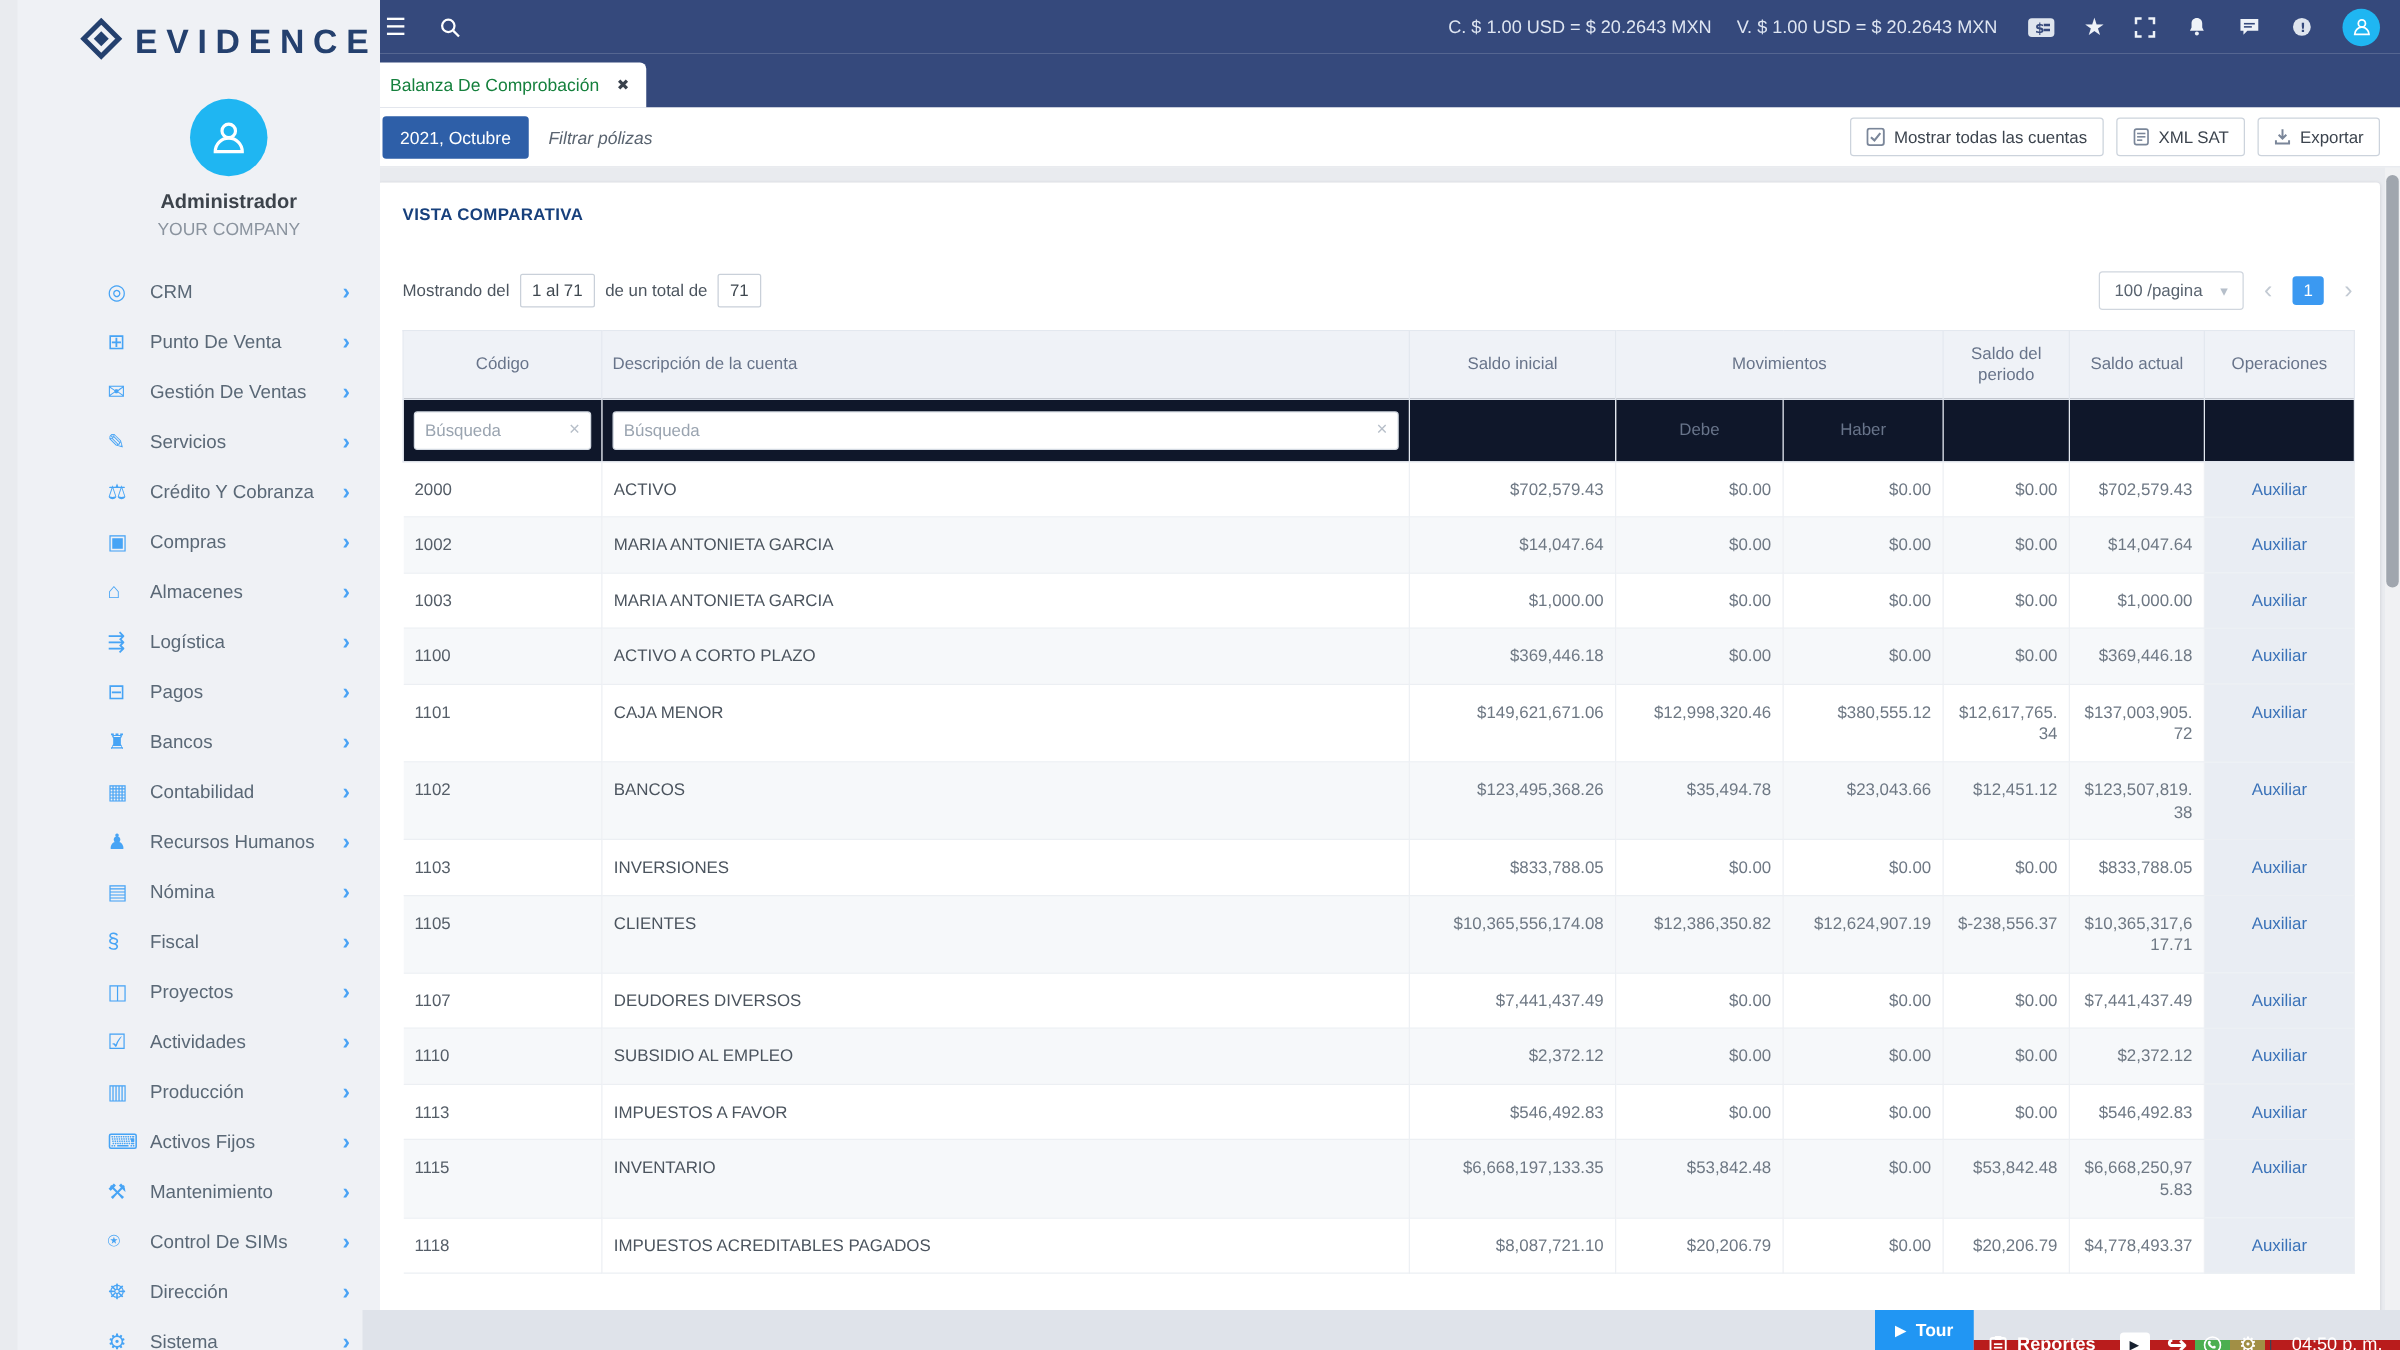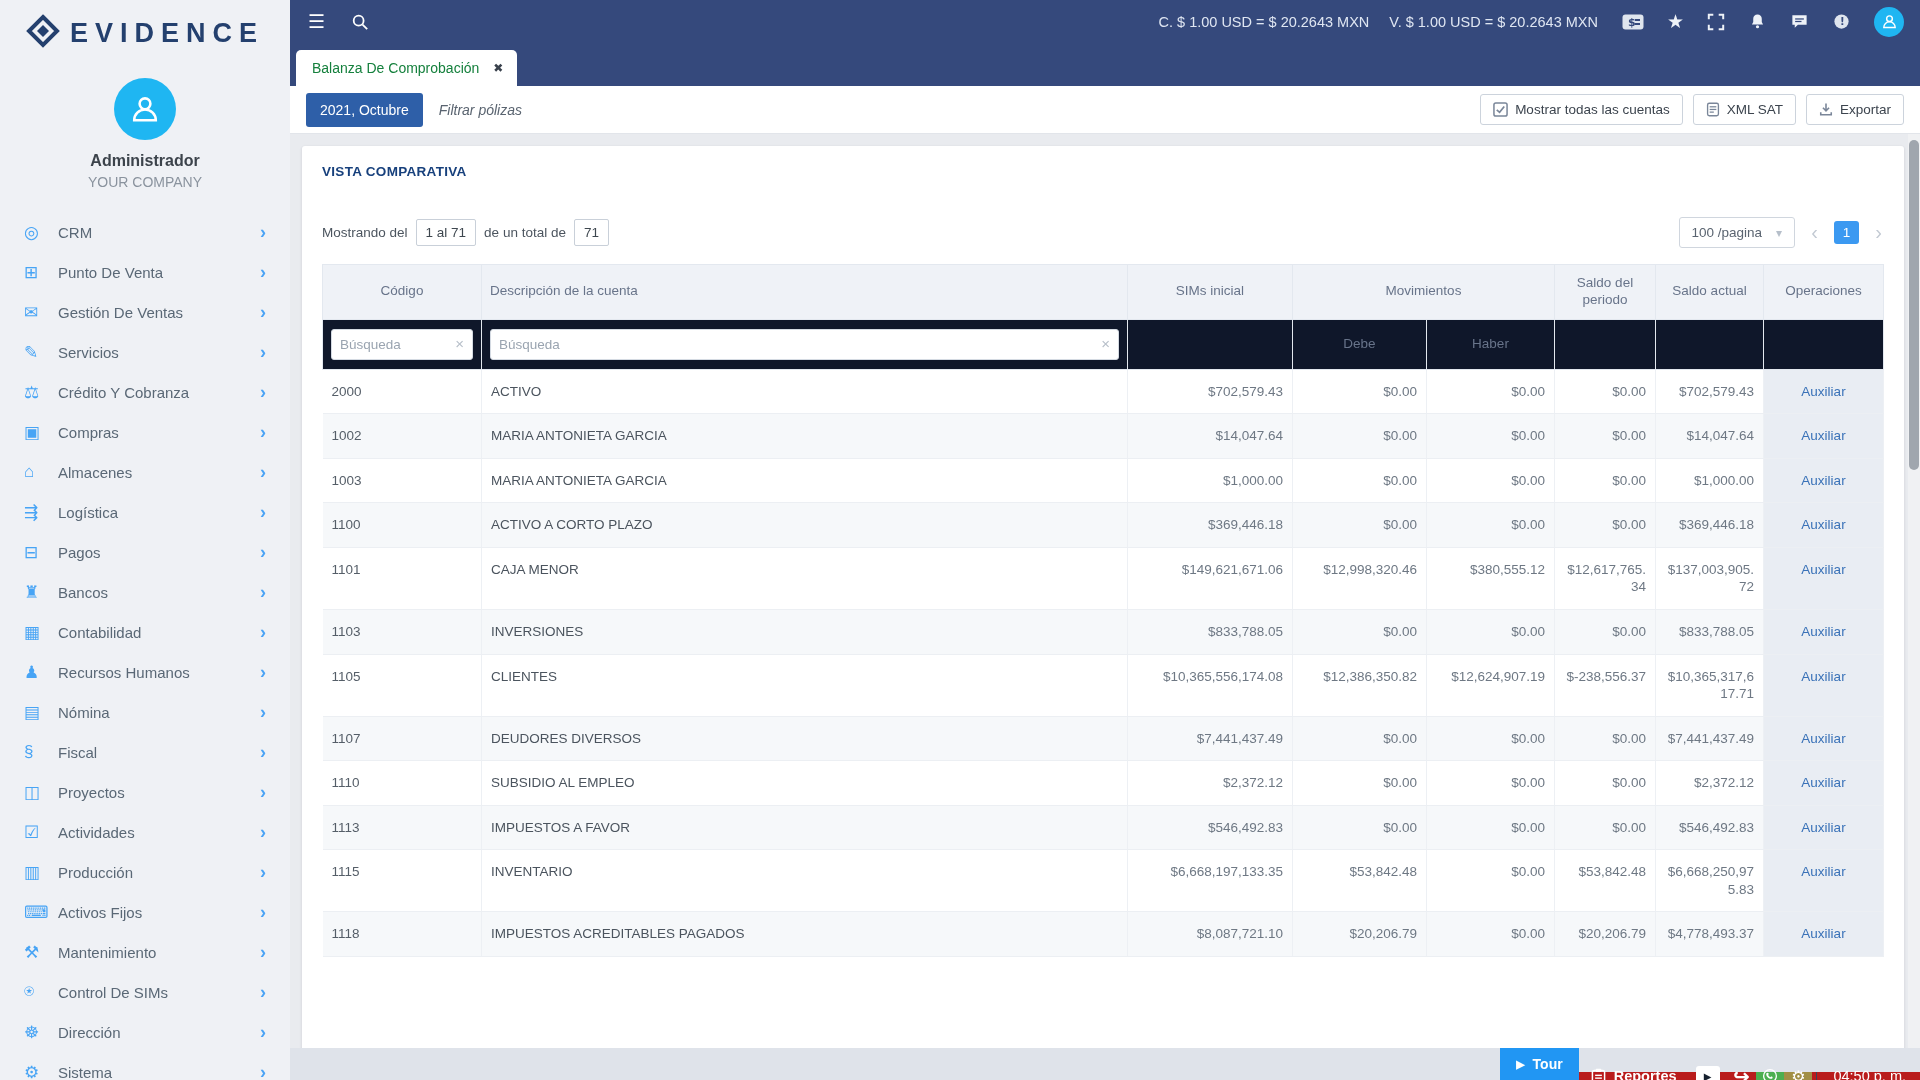--- a/index.html
+++ b/index.html
@@ -1,20 +1,20 @@
 <!DOCTYPE html>
 <html><head>
 <meta charset="utf-8">
 <style>
   * { margin:0; padding:0; box-sizing:border-box; }
   html,body { width:1920px; height:1080px; overflow:hidden; }
   body { font-family:"Liberation Sans", sans-serif; background:#e9ebef; position:relative; }
 
   
-  .sidebar { position:absolute; left:0; top:0; width:290px; height:1080px; background:#eff1f5; z-index:5; }
+  .sidebar { position:absolute; left:14px; top:0; width:290px; height:1080px; background:#eff1f5; z-index:5;padding-left:48px; }
   .brand { display:flex; align-items:center; justify-content:center; gap:10px; padding:14px 0 10px 0; }
   .brand-text { font-size:27px; font-weight:bold; letter-spacing:7px; color:#24406e; }
   .user-block { text-align:center; margin-top:16px; }
   .avatar-big { width:62px; height:62px; border-radius:50%; background:#1fb6f2; margin:0 auto; display:flex; align-items:center; justify-content:center; }
   .user-name { margin-top:12px; font-size:16px; font-weight:bold; color:#3c434b; }
   .user-company { margin-top:4px; font-size:14px; color:#8a939e; }
   .menu { margin-top:22px; }
   .menu-item { display:flex; align-items:center; height:40px; padding:0 24px 0 24px; cursor:pointer; }
   .mi-icon { width:34px; font-size:17px; color:#47a4f5; flex:0 0 34px; }
   .mi-label { flex:1; font-size:15px; color:#5a6876; white-space:nowrap; }
@@ -354,21 +354,21 @@
           <col style="width:134px">
         <col style="width:128px">
           <col style="width:101px">
           <col style="width:108px">
           <col style="width:120px">
       </colgroup>
       <thead>
         <tr>
           <th>Código</th>
           <th style="text-align:left;">Descripción de la cuenta</th>
-          <th>SIMs inicial</th>
+          <th>Saldo inicial</th>
           <th colspan="2">Movimientos</th>
           <th>Saldo del periodo</th>
           <th>Saldo actual</th>
           <th>Operaciones</th>
         </tr>
         <tr class="filter-row">
           <th>
             <span class="search-box">
               <input type="text" placeholder="Búsqueda" style="">
               <span class="search-clear">×</span>
@@ -430,20 +430,30 @@
     <td class="c-ops"><a class="aux">Auxiliar</a></td>
   </tr>
           <tr>
     <td class="c-code">1101</td>
     <td class="c-desc">CAJA MENOR</td>
     <td class="num c-si">$149,621,671.06</td>
     <td class="num c-debe">$12,998,320.46</td>
     <td class="num c-haber">$380,555.12</td>
     <td class="num c-sp">$12,617,765.34</td>
     <td class="num c-sa">$137,003,905.72</td>
+    <td class="c-ops"><a class="aux">Auxiliar</a></td>
+  </tr>
+          <tr>
+    <td class="c-code">1102</td>
+    <td class="c-desc">BANCOS</td>
+    <td class="num c-si">$123,495,368.26</td>
+    <td class="num c-debe">$35,494.78</td>
+    <td class="num c-haber">$23,043.66</td>
+    <td class="num c-sp">$12,451.12</td>
+    <td class="num c-sa">$123,507,819.38</td>
     <td class="c-ops"><a class="aux">Auxiliar</a></td>
   </tr>
           <tr>
     <td class="c-code">1103</td>
     <td class="c-desc">INVERSIONES</td>
     <td class="num c-si">$833,788.05</td>
     <td class="num c-debe">$0.00</td>
     <td class="num c-haber">$0.00</td>
     <td class="num c-sp">$0.00</td>
     <td class="num c-sa">$833,788.05</td>

